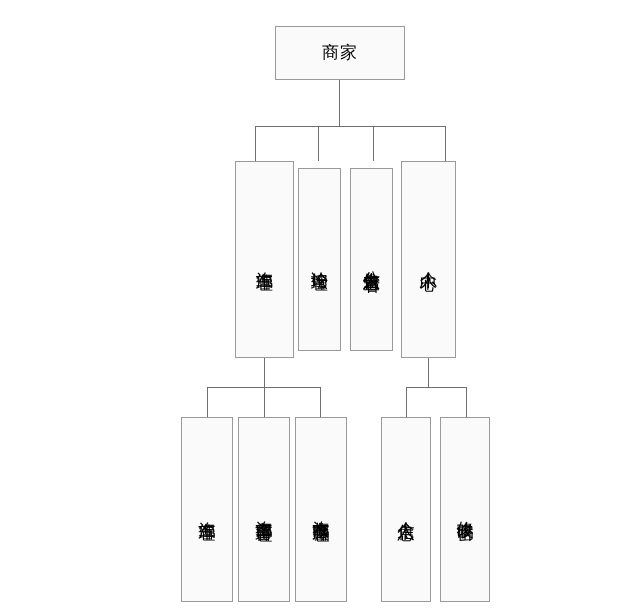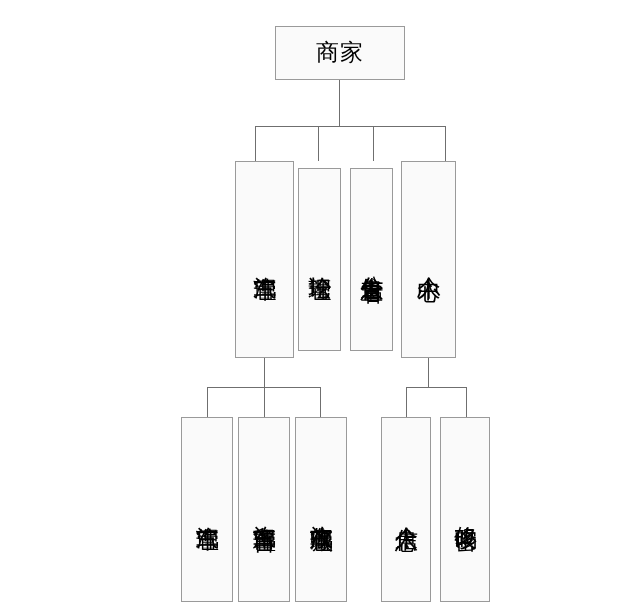--- a/index.html
+++ b/index.html
@@ -20,21 +20,21 @@
   }
   .node {
     position: absolute;
     box-sizing: border-box;
     background: #fafafa;
     border: 1px solid #9a9a9a;
     display: flex;
     align-items: center;
     justify-content: center;
     color: #000000;
-    font-size: 23px;
+    font-size: 17px;
     line-height: 1.12;
     text-align: center;
   }
   .node.horizontal .label {
     white-space: nowrap;
     letter-spacing: 1px;
   }
   
   .node.vertical2 .label {
     writing-mode: vertical-rl;

